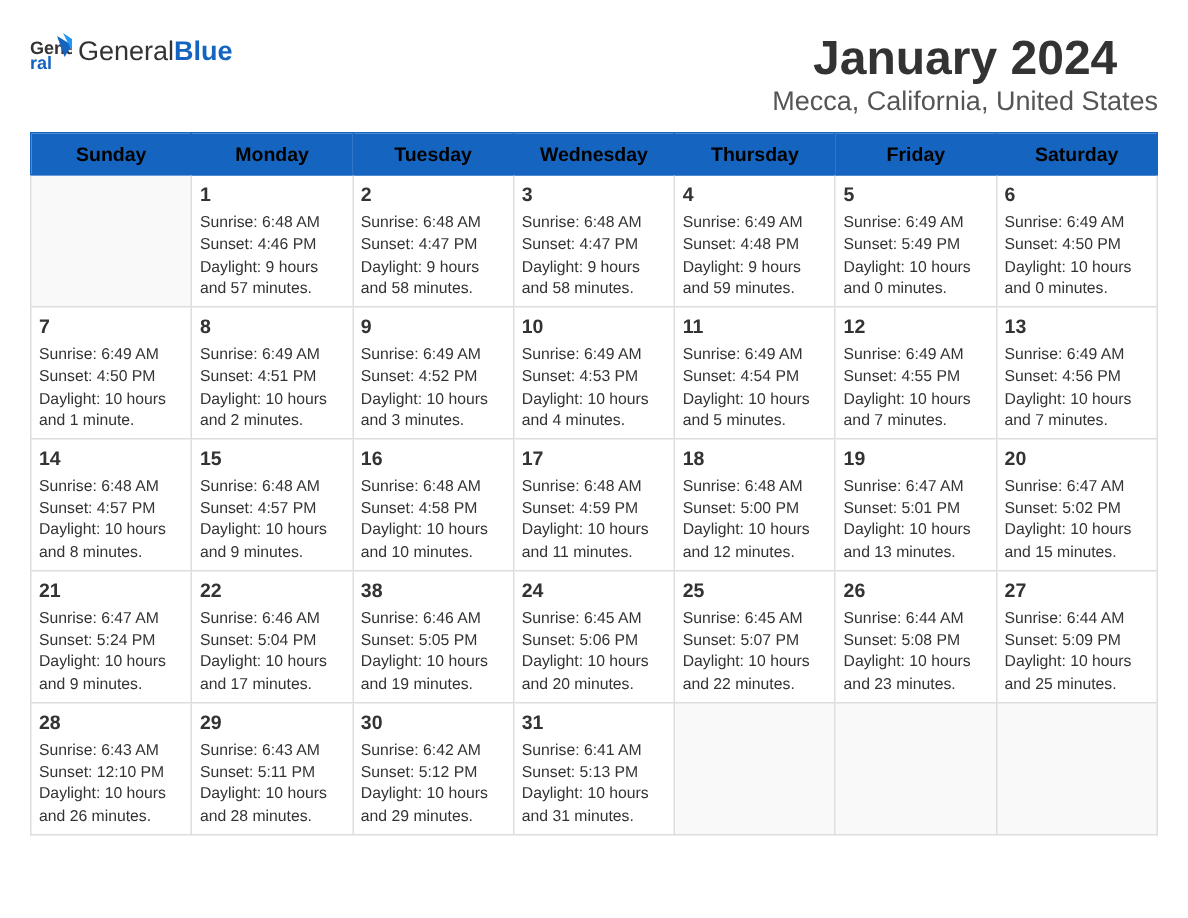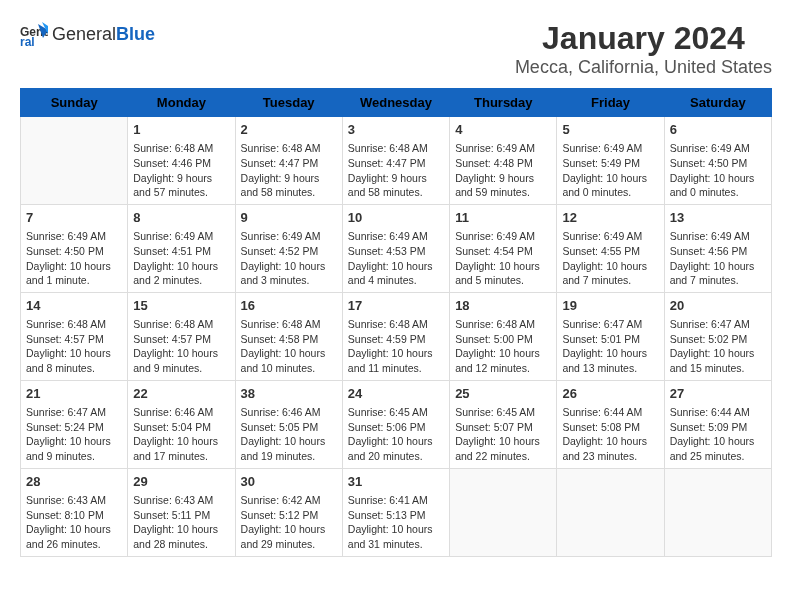--- a/index.html
+++ b/index.html
@@ -299,21 +299,21 @@
           <div>Sunrise: 6:44 AM</div>
           <div>Sunset: 5:09 PM</div>
           <div>Daylight: 10 hours</div>
           <div>and 25 minutes.</div>
         </td>
       </tr>
       <tr>
         <td>
           <span class="day-number">28</span>
           <div>Sunrise: 6:43 AM</div>
-          <div>Sunset: 8:10 PM</div>
+          <div>Sunset: 12:10 PM</div>
           <div>Daylight: 10 hours</div>
           <div>and 26 minutes.</div>
         </td>
         <td>
           <span class="day-number">29</span>
           <div>Sunrise: 6:43 AM</div>
           <div>Sunset: 5:11 PM</div>
           <div>Daylight: 10 hours</div>
           <div>and 28 minutes.</div>
         </td>

